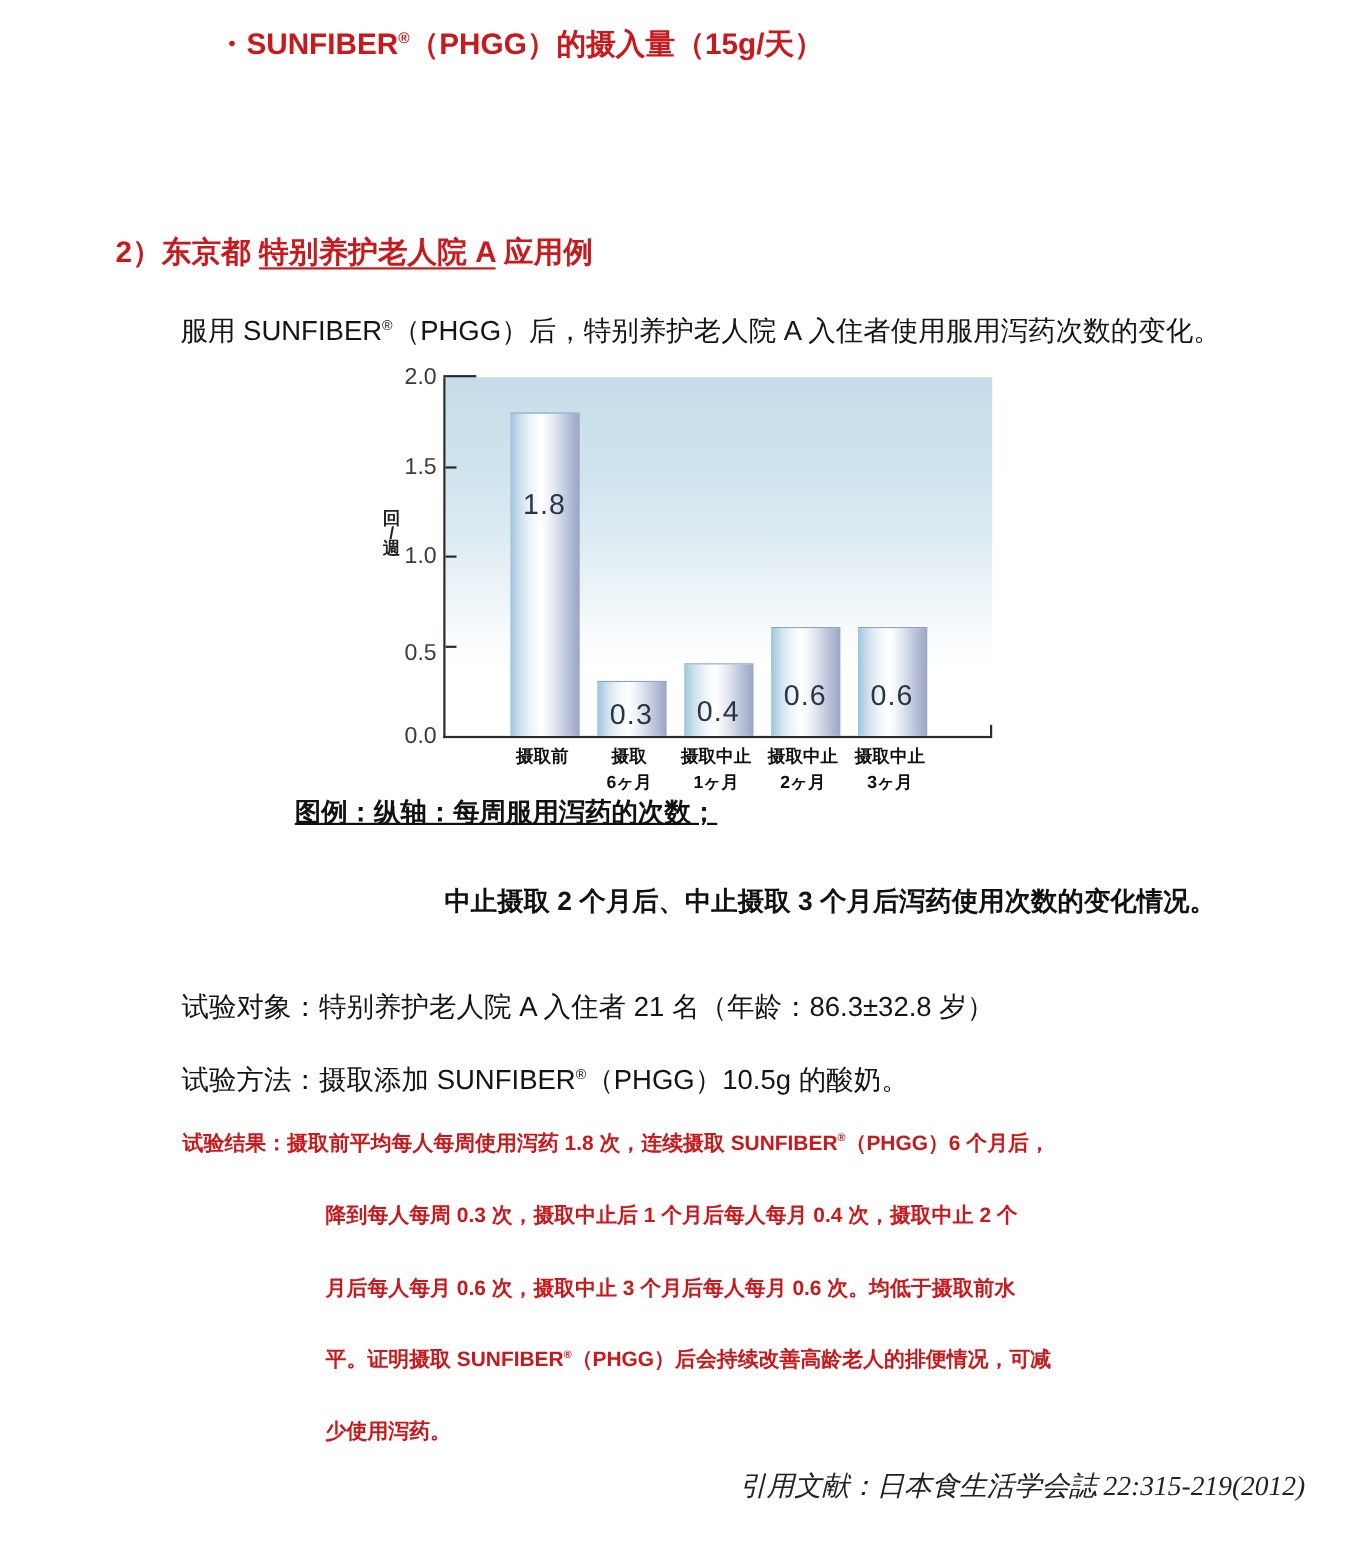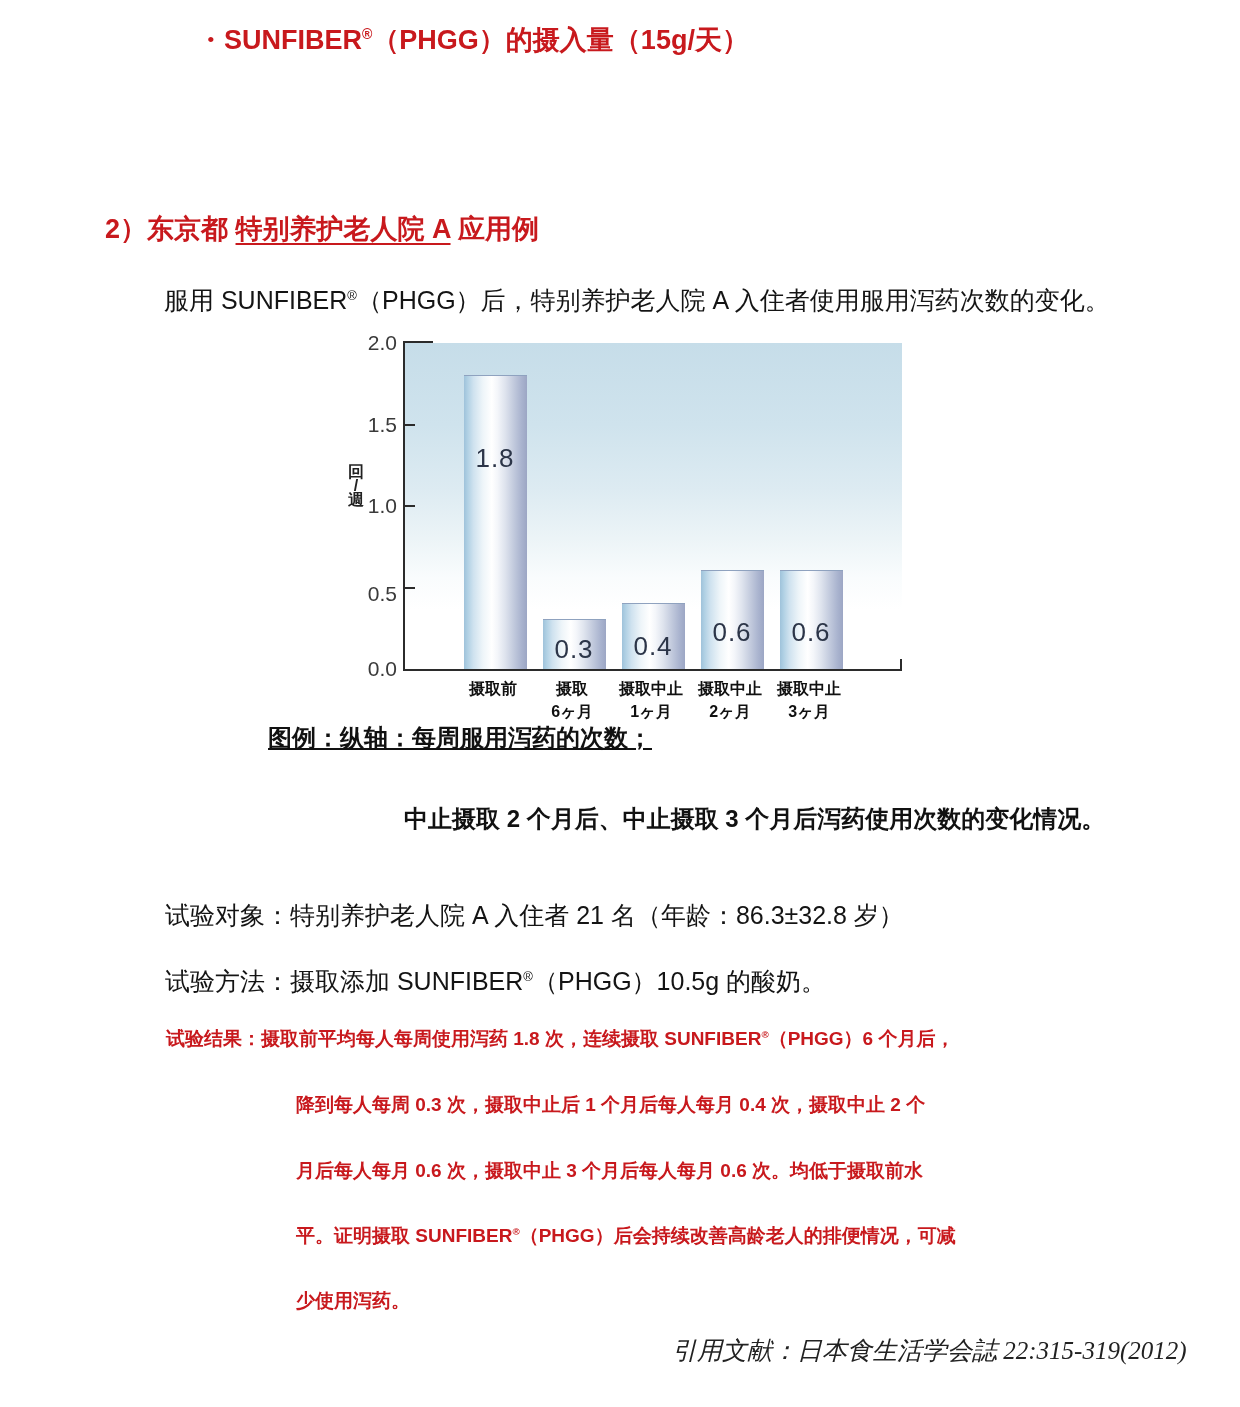--- a/index.html
+++ b/index.html
@@ -126,15 +126,15 @@
   <div class="abs result-line" style="left:166px;top:1026px;">
     <span>试验结果：摄取前平均每人每周使用泻药 1.8 次，连续摄取 SUNFIBER</span><sup class="reg">®</sup><span>（PHGG）6 个月后，</span>
   </div>
   <div class="abs result-line" style="left:296px;top:1092px;">降到每人每周 0.3 次，摄取中止后 1 个月后每人每月 0.4 次，摄取中止 2 个</div>
   <div class="abs result-line" style="left:296px;top:1158px;">月后每人每月 0.6 次，摄取中止 3 个月后每人每月 0.6 次。均低于摄取前水</div>
   <div class="abs result-line" style="left:296px;top:1223px;">
     <span>平。证明摄取 SUNFIBER</span><sup class="reg">®</sup><span>（PHGG）后会持续改善高龄老人的排便情况，可减</span>
   </div>
   <div class="abs result-line" style="left:296px;top:1288px;">少使用泻药。</div>
 
-  <div class="abs citation" style="left:672px;top:1334px;">引用文献：日本食生活学会誌 22:315-319(2012)</div>
+  <div class="abs citation" style="left:672px;top:1334px;">引用文献：日本食生活学会誌 22:315-219(2012)</div>
 
 </div>
 
 </body></html>

